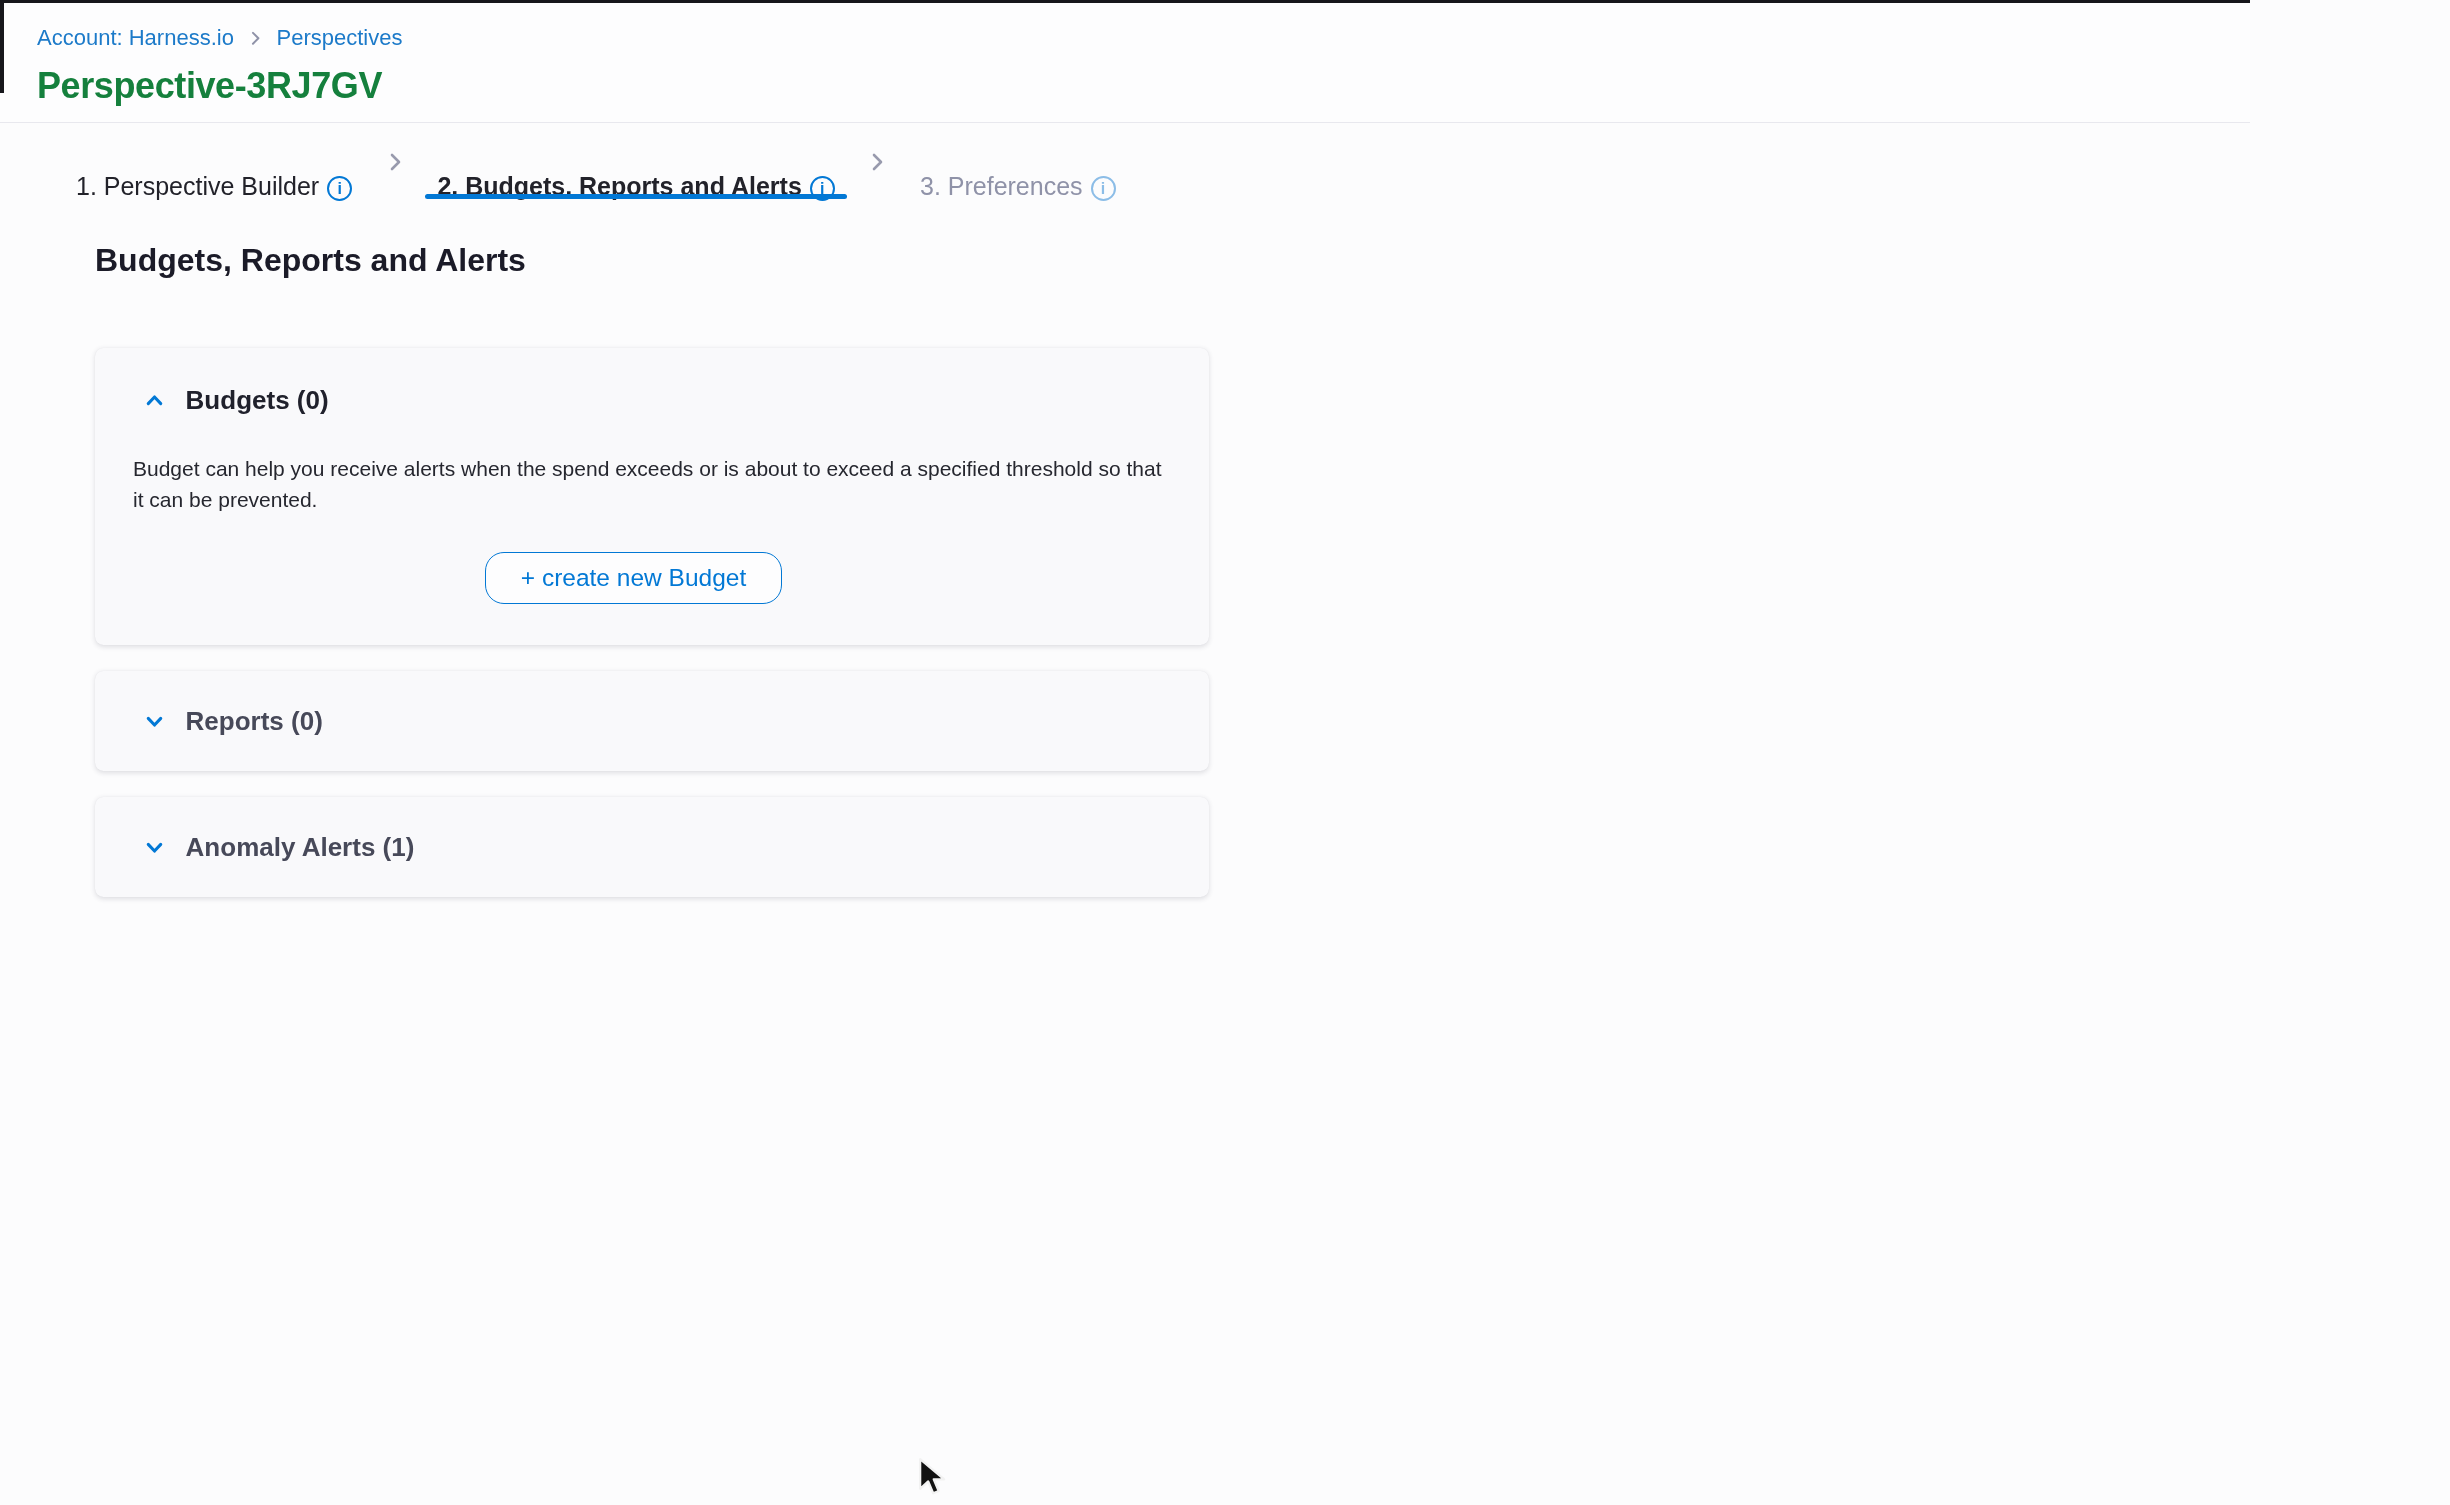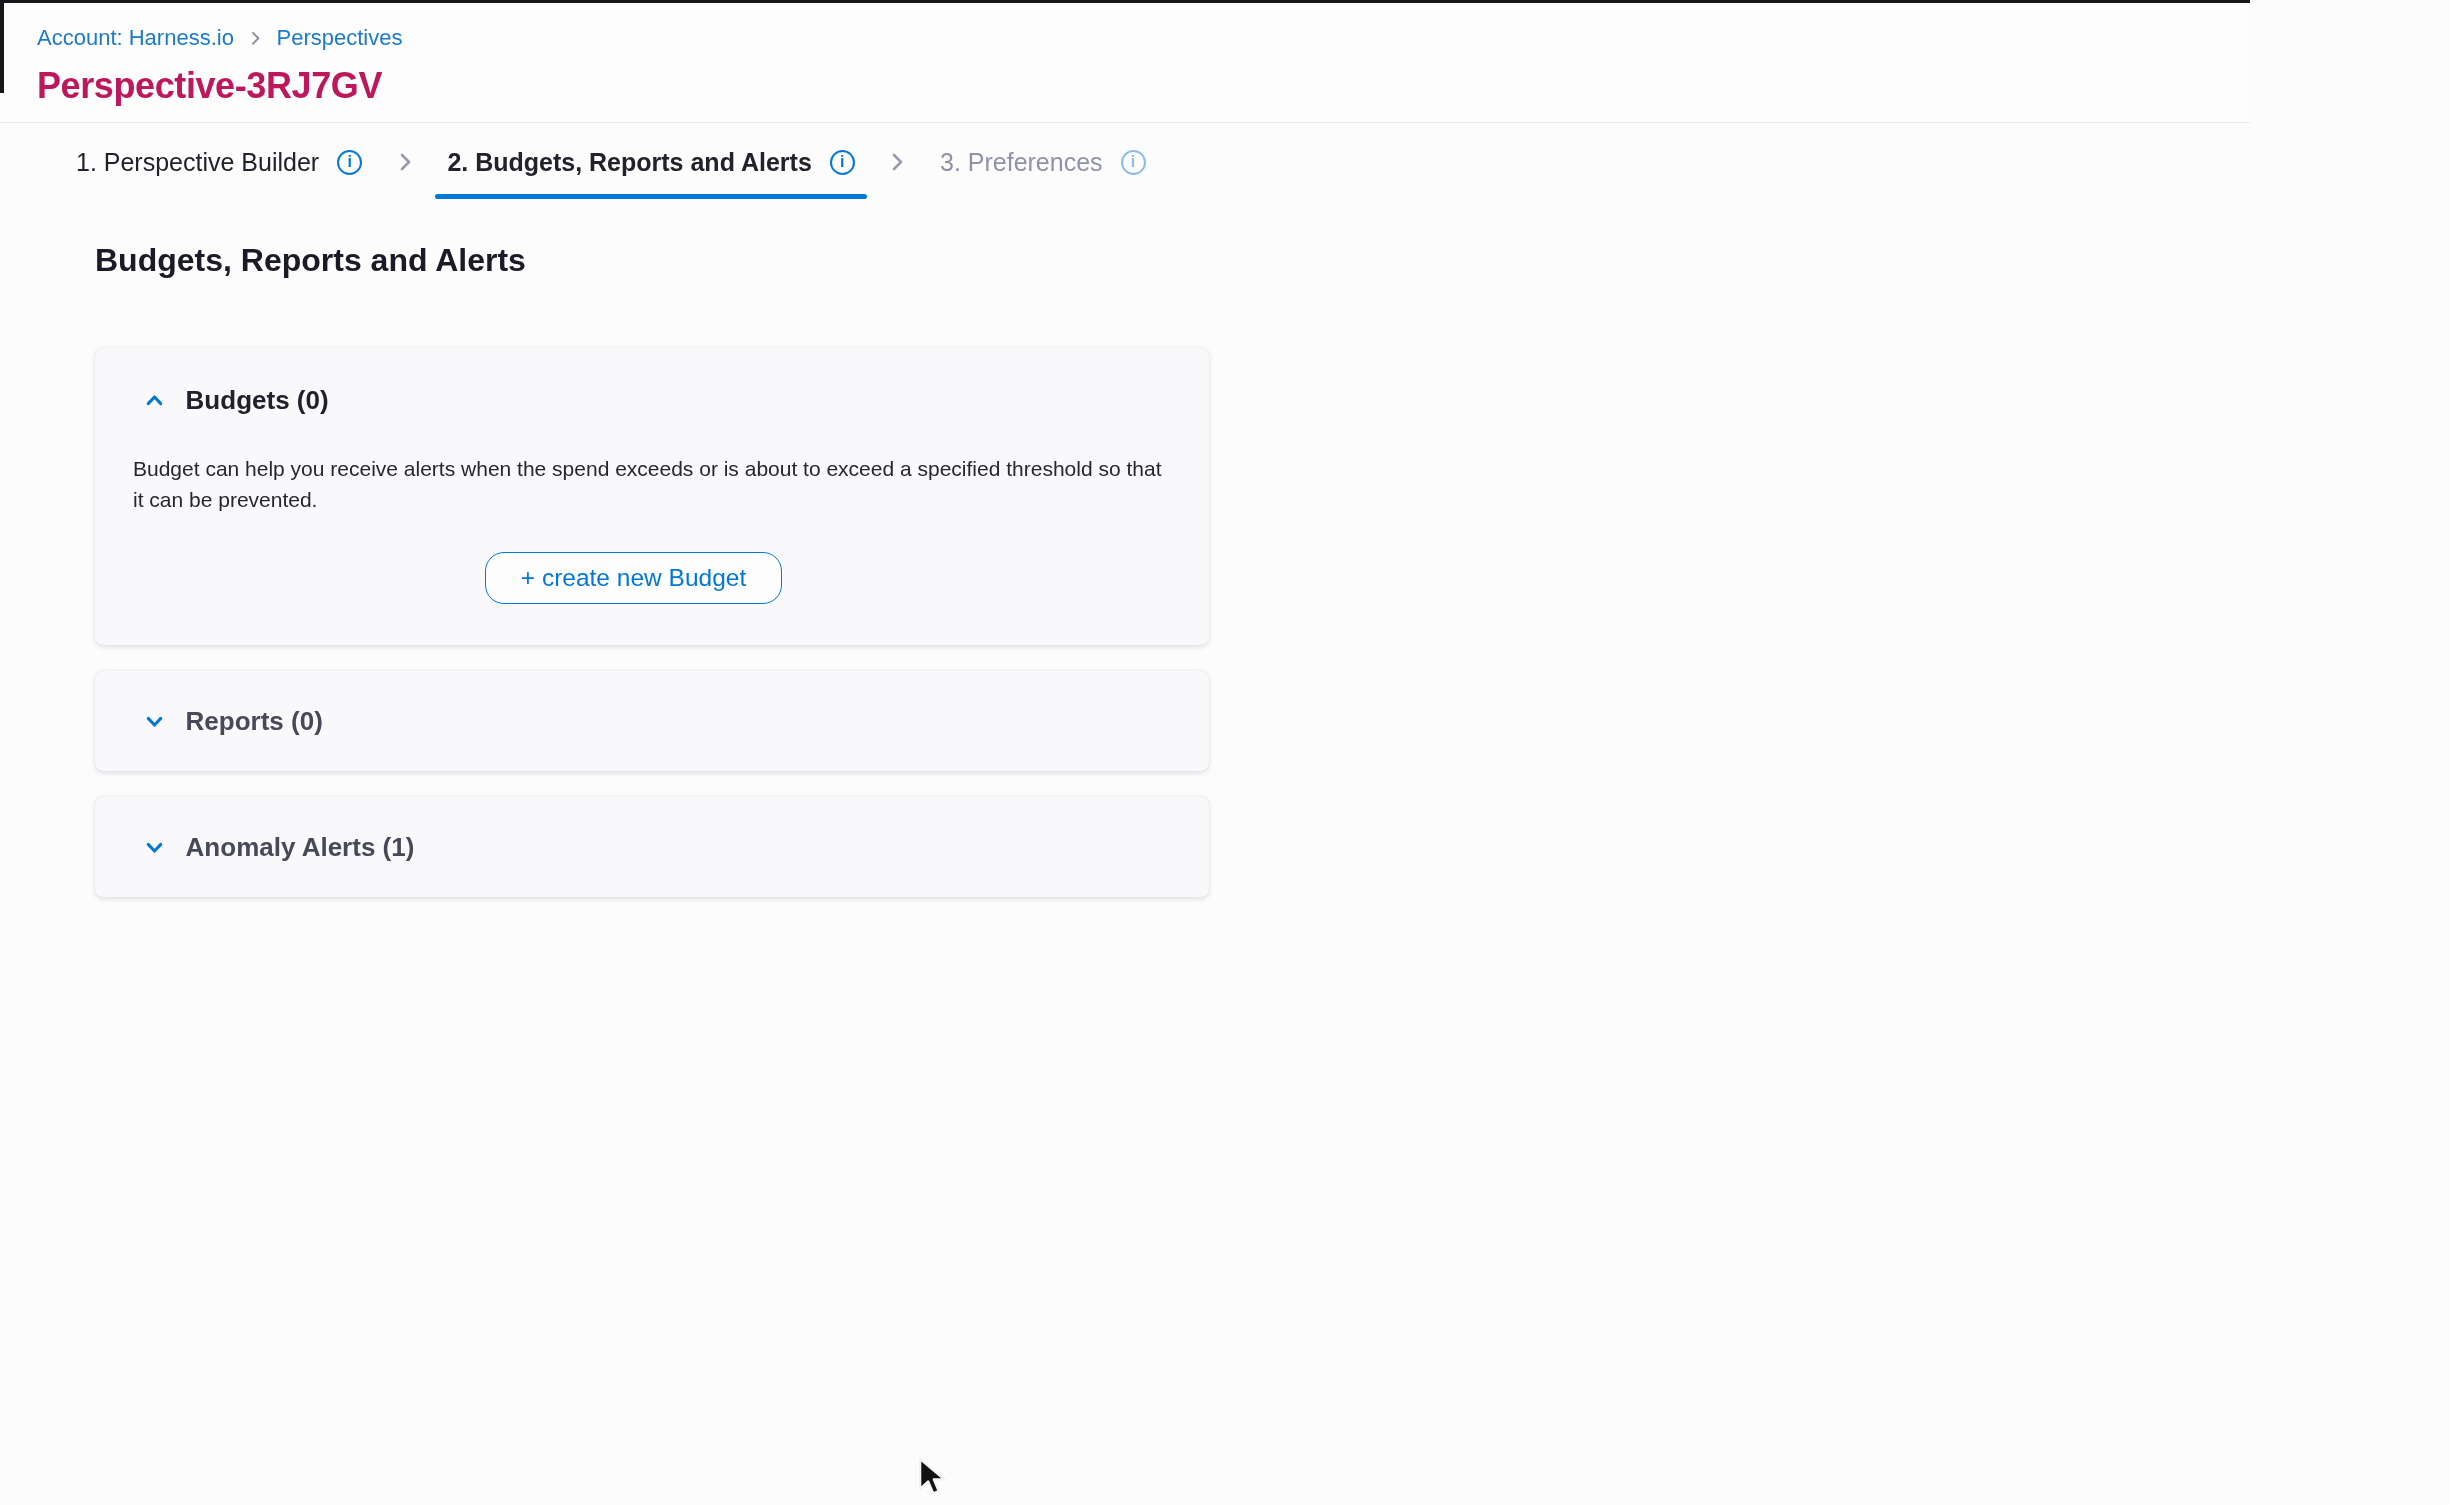--- a/index.html
+++ b/index.html
@@ -13,25 +13,25 @@
 
   
   .edge-top  { position: absolute; top: 0; left: 0; width: 100%; height: 3.4px; background: #17171c; z-index: 50; }
   .edge-left { position: absolute; top: 0; left: 0; width: 4.2px; height: 93px; background: #17171c; z-index: 50; }
 
   
   header { height: 123px; padding: 25px 0 0 37px; background: #fdfdfe; border-bottom: 1.7px solid #e8e8ee; }
   .breadcrumb { display: flex; align-items: center; gap: 12px; font-size: 22px; }
   .breadcrumb a { color: #1c7ac9; text-decoration: none; cursor: pointer; }
   .crumb-sep svg { display: block; }
-  h1.page-title { margin-top: 13.5px; font-size: 36px; font-weight: 700; color: #be185d; letter-spacing: -0.4px; }
+  h1.page-title { margin-top: 13.5px; font-size: 36px; font-weight: 700; color: #15803d; letter-spacing: -0.4px; }
 
   
   .tabbar { display: flex; align-items: stretch; margin-left: 64px; height: 78px; }
-  .step { position: relative; display: flex; align-items: center; gap: 18px;
+  .step { position: relative; display: flex; align-items: flex-end; gap: 8px;
           padding: 0 12px; font-size: 25px; color: #22222a; cursor: pointer; }
   .step .step-label { white-space: nowrap; }
   .step.done .step-label { font-weight: 500; }
   .step.active .step-label { font-weight: 700; }
   .step.active::after { content: ""; position: absolute; left: 0; right: 0; bottom: 1.7px;
                         height: 5px; background: #0278d5; border-radius: 2.5px; }
   .step.upcoming { color: #8f92a8; }
   .info-icon { flex: 0 0 auto; width: 25px; height: 25px; border: 2.1px solid #0278d5; border-radius: 50%;
                color: #0278d5; font-size: 16px; font-weight: 600; display: inline-flex;
                align-items: center; justify-content: center; line-height: 1; }

